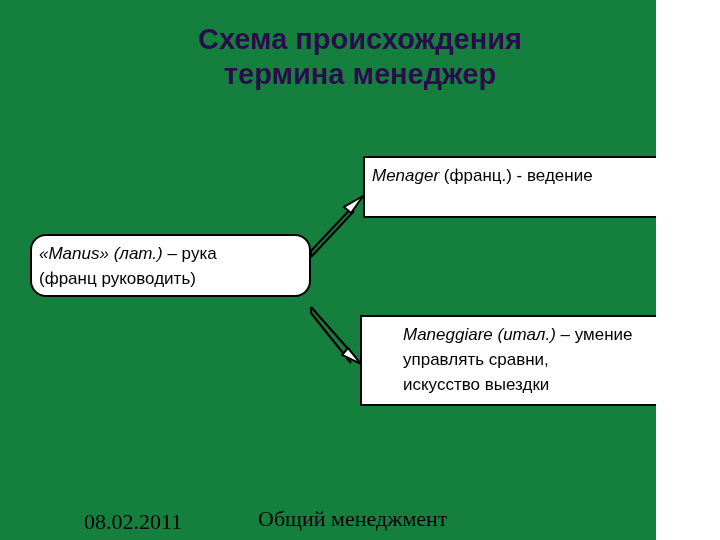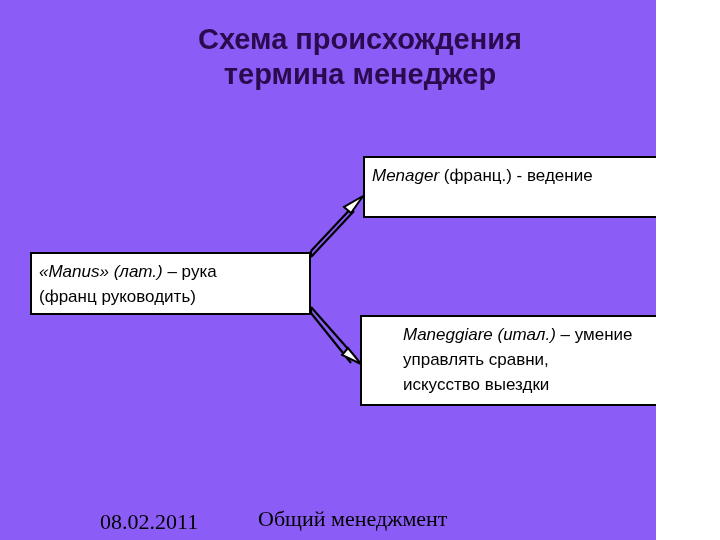--- a/index.html
+++ b/index.html
@@ -4,21 +4,21 @@
 <style>
   html, body {
     margin: 0;
     padding: 0;
     background: #ffffff;
   }
   #slide {
     position: relative;
     width: 656px;
     height: 540px;
-    background: #8b5cf6;
+    background: #15803d;
     overflow: hidden;
     font-family: "Liberation Sans", sans-serif;
   }
 
   
   #title {
     position: absolute;
     left: 60px;
     top: 22px;
     width: 600px;
@@ -42,21 +42,21 @@
     font-size: 17px;
     line-height: 25px;
     color: #000000;
   }
   .box .inner {
     padding: 5px 6px 4px 7px;
   }
   .box .ln { display: block; white-space: nowrap; }
   .it { }
 
-  #box-left   { left: 30px;  top: 252px; width: 281px; height: 63px; }
+  #box-left   { left: 30px;  top: 234px; width: 281px; height: 63px; border-radius: 16px; }
   #box-menager{ left: 363px; top: 156px; width: 338px; height: 62px; }
   #box-maneggiare { left: 360px; top: 315px; width: 351px; height: 91px; padding-left: 34px; }
 
   
   #connectors {
     position: absolute;
     left: 0;
     top: 0;
     width: 720px;
     height: 540px;
@@ -64,21 +64,21 @@
   }
 
   
   .footer-txt {
     position: absolute;
     font-family: "Liberation Serif", serif;
     font-size: 22px;
     color: #000000;
     white-space: nowrap;
   }
-  #footer-date { left: 100px;  top: 509px; }
+  #footer-date { left: 84px;  top: 509px; }
   #footer-center { left: 258px; top: 506px; }
   #footer-page { left: 659px; top: 507px; font-size: 32px; }
 </style>
 </head>
 <body>
 
 <div id="slide">
 
   <div id="title">
     <span class="tline">Схема происхождения</span>

